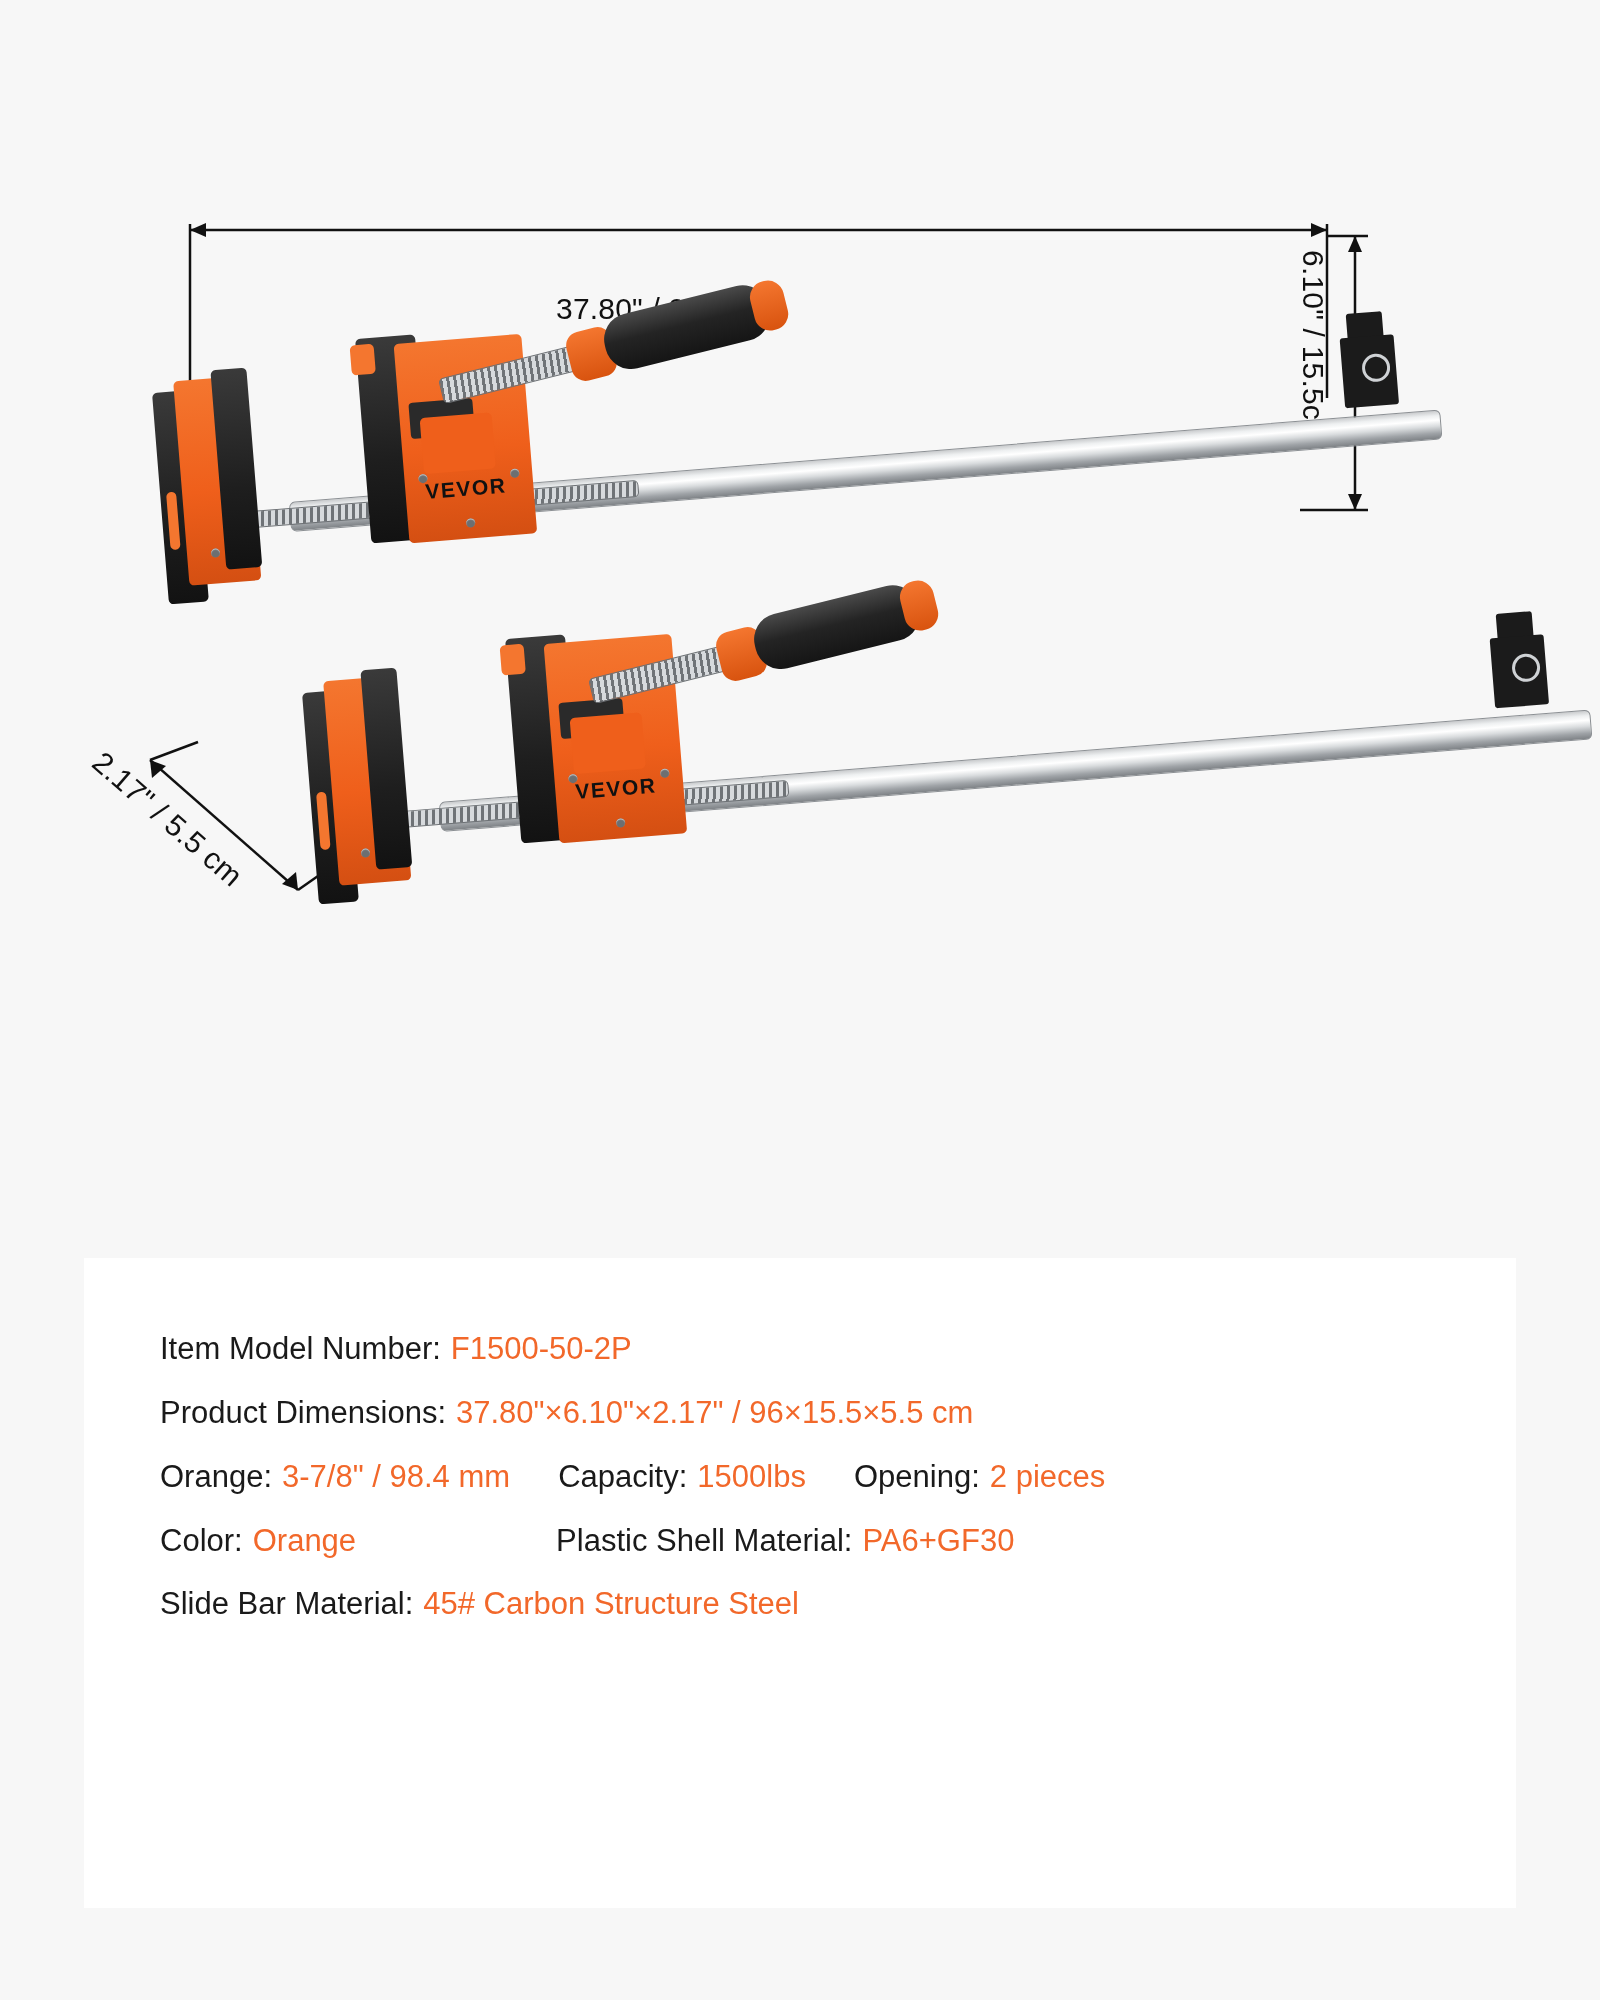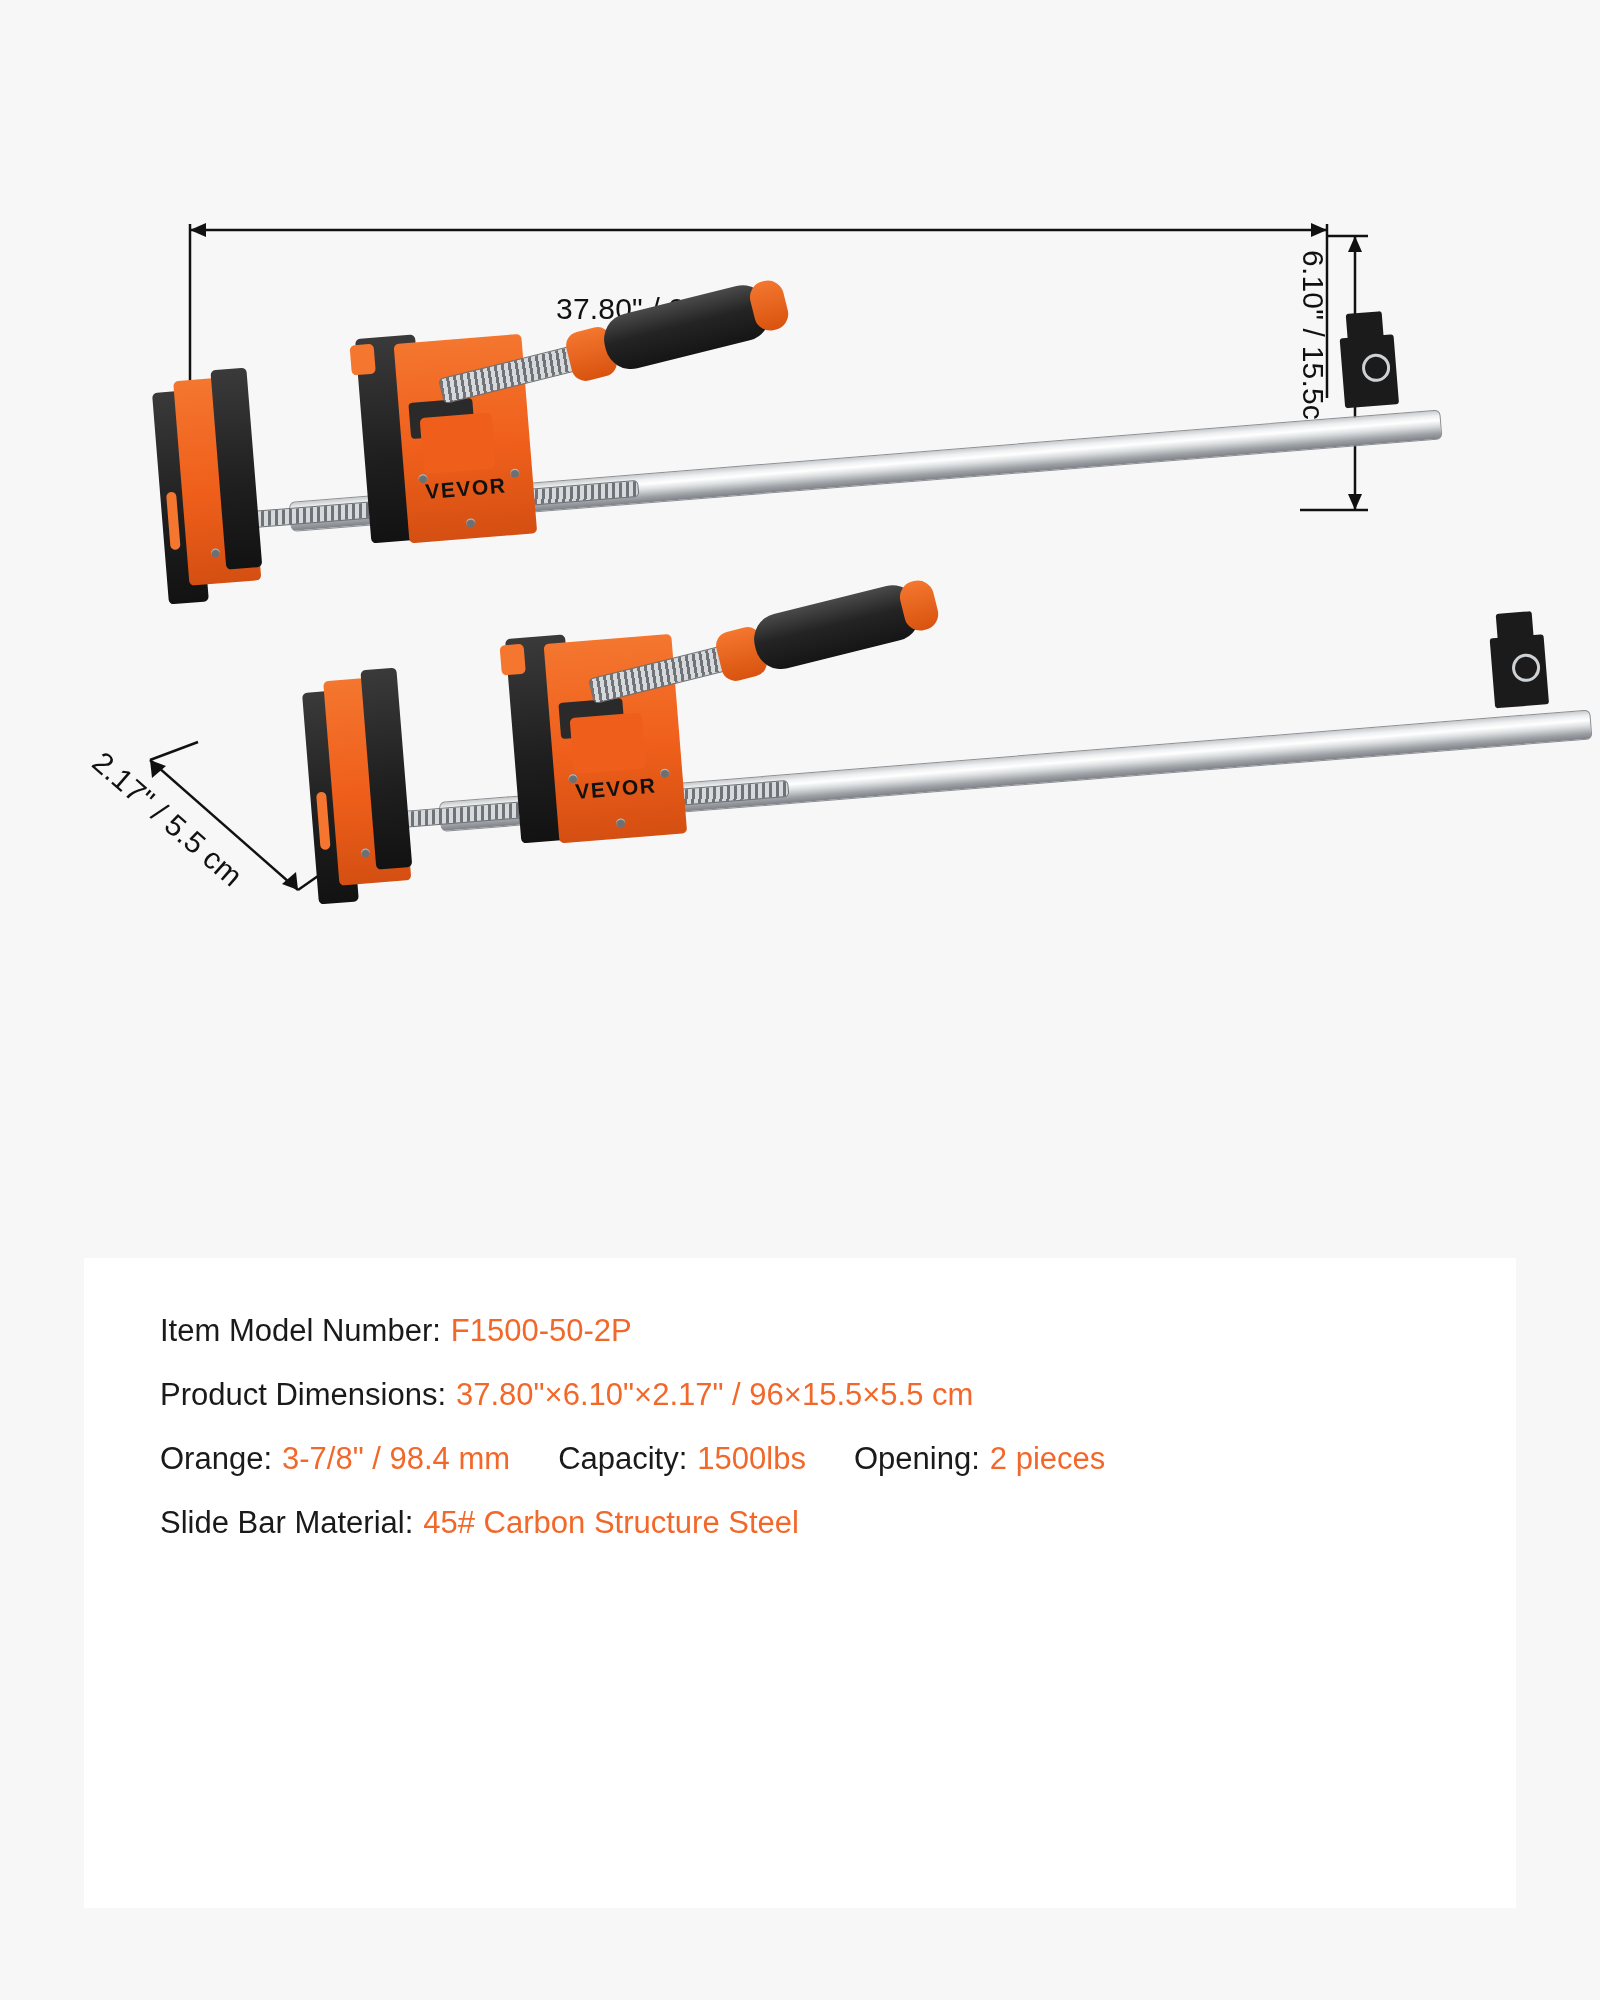--- a/index.html
+++ b/index.html
@@ -46,20 +46,21 @@
     top: 52px;
     right: 40px;
   }
   .spec-row {
     display: flex;
     align-items: flex-start;
     flex-wrap: wrap;
     margin-bottom: 22px;
     font-size: 31px;
     line-height: 1.35;
+    margin-top: 18px;
   }
   .spec-label {
     color: #1a1a1a;
     white-space: nowrap;
   }
   .spec-value {
     color: #f2682a;
     white-space: nowrap;
     margin-left: 10px;
   }
@@ -268,20 +269,27 @@
       <span class="spec-label">Orange:</span>
       <span class="spec-value">3-7/8" / 98.4 mm</span>
       <span class="spec-gap"></span>
       <span class="spec-label">Capacity:</span>
       <span class="spec-value">1500lbs</span>
       <span class="spec-gap"></span>
       <span class="spec-label">Opening:</span>
       <span class="spec-value">2 pieces</span>
     </div>
 
+    <div class="spec-row">
+      <span class="spec-label">Color:</span>
+      <span class="spec-value">Orange</span>
+      <span class="spec-gap" style="width:200px;"></span>
+      <span class="spec-label">Plastic Shell Material:</span>
+      <span class="spec-value">PA6+GF30</span>
+    </div>
 
     <div class="spec-row">
       <span class="spec-label">Slide Bar Material:</span>
       <span class="spec-value">45# Carbon Structure Steel</span>
     </div>
 
   </div>
 </div>
 
 </body></html>

